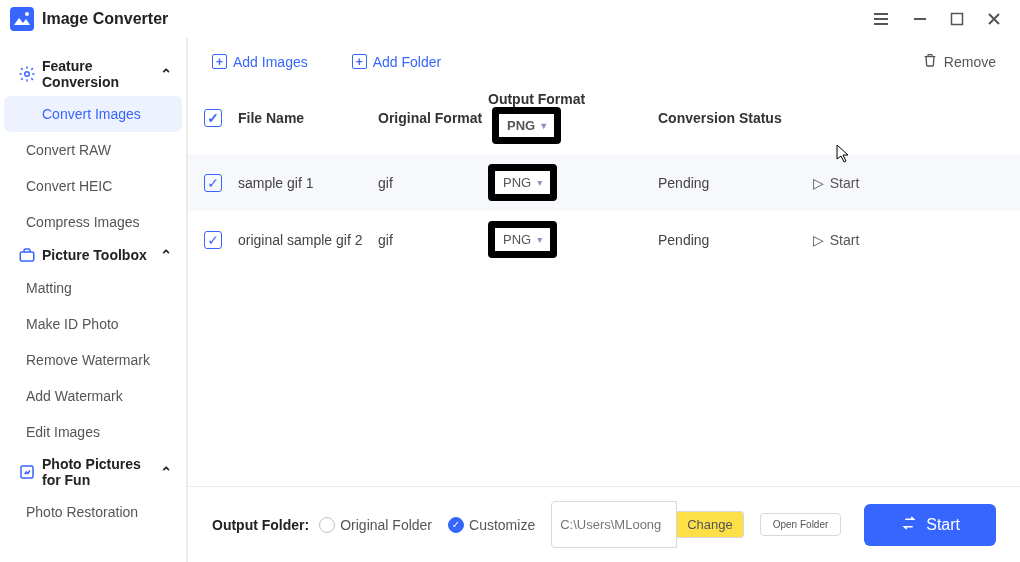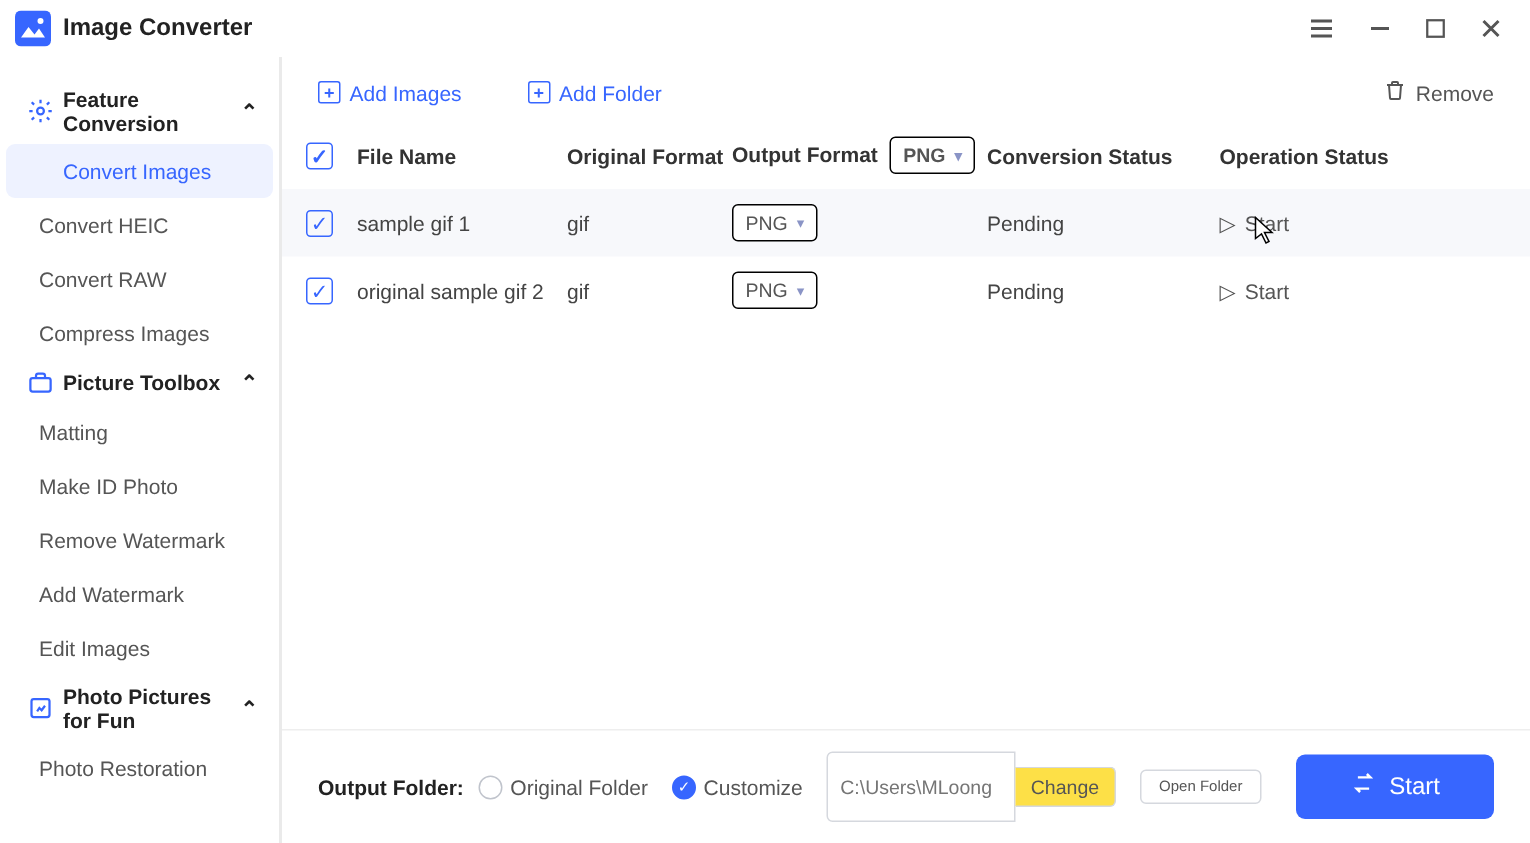--- a/index.html
+++ b/index.html
@@ -20,21 +20,21 @@
     .toolbar { display: flex; align-items: center; padding: 14px 24px 10px 24px; }
     .tool-btn { display: inline-flex; align-items: center; color: #3766ff; cursor: pointer; margin-right: 44px; }
     .tool-btn .plus-box { width: 15px; height: 15px; border: 1.5px solid #3766ff; border-radius: 2px; display: inline-flex; align-items: center; justify-content: center; margin-right: 6px; font-size: 12px; font-weight: bold; }
     .remove-btn { margin-left: auto; display: inline-flex; align-items: center; color: #555; cursor: pointer; gap: 6px; }
     .table { width: 100%; }
     .thead, .trow { display: grid; grid-template-columns: 48px 140px 110px 170px 155px 150px; align-items: center; padding: 10px 2px; }
     .thead { color: #333; font-weight: 600; }
     .trow { color: #444; }
     .trow.alt { background: #f7f8fb; }
     .checkbox { width: 18px; height: 18px; border: 1.5px solid #3766ff; border-radius: 3px; display: inline-flex; align-items: center; justify-content: center; color: #3766ff; margin-left: 14px; cursor: pointer; }
-    .dropdown { border: 1px solid #000000; border-radius: 4px; padding: 4px 8px; display: inline-flex; align-items: center; gap: 6px; font-size: 13px; color: #555; cursor: pointer; background:#fff; }
+    .dropdown { border: 7px solid #000000; border-radius: 4px; padding: 4px 8px; display: inline-flex; align-items: center; gap: 6px; font-size: 13px; color: #555; cursor: pointer; background:#fff; }
     .dropdown .dd-chev { color: #8a94c6; font-size: 10px; }
     .start-btn { display: inline-flex; align-items: center; gap: 6px; color: #555; cursor: pointer; }
     .footer { margin-top: auto; border-top: 1px solid #eee; padding: 14px 24px; display: flex; align-items: center; }
     .footer-label { font-weight: 700; color: #222; margin-right: 10px; }
     .radio { width: 16px; height: 16px; border: 1.5px solid #c0c4cc; border-radius: 50%; display: inline-flex; align-items: center; justify-content: center; margin-right: 5px; }
     .radio.checked { border-color: #3766ff; background: #3766ff; }
     .radio.checked::after { content:"✓"; color:#fff; font-size:10px; }
     .radio-wrap { display: inline-flex; align-items: center; margin-right: 16px; cursor: pointer; color: #555; }
     .path-input { border: 1px solid #d5d8de; padding: 15px 8px; width: 126px; color: #000000; font-size: 13px; border-radius: 4px 0 0 4px; }
     .chg-btn { border: 1px solid #d5d8de; border-left: none; padding: 5px 10px; font-size: 13px; border-radius: 0 4px 4px 0; cursor: pointer; color: #555; background:#fde047; }
@@ -85,22 +85,22 @@
       <span class="side-icon">
           <svg viewBox="0 0 24 24" fill="none" stroke="#3766ff" stroke-width="2">
             <circle cx="12" cy="12" r="3"></circle>
             <path d="M12 2v3M12 19v3M4.2 4.2l2.1 2.1M17.7 17.7l2.1 2.1M2 12h3M19 12h3M4.2 19.8l2.1-2.1M17.7 6.3l2.1-2.1"></path>
           </svg>
         </span>
       <span>Feature Conversion</span>
       <span class="chev">⌃</span>
     </div>
     <div class="side-item active"><span>Convert Images</span></div>
+    <div class="side-item"><span>Convert RAW</span></div>
     <div class="side-item"><span>Convert HEIC</span></div>
-    <div class="side-item"><span>Convert RAW</span></div>
     <div class="side-item"><span>Compress Images</span></div>
 
     <div class="side-head">
       <span class="side-icon">
           <svg viewBox="0 0 24 24" fill="none" stroke="#3766ff" stroke-width="2">
             <rect x="3" y="8" width="18" height="12" rx="2"></rect>
             <path d="M8 8V6a2 2 0 012-2h4a2 2 0 012 2v2"></path>
           </svg>
         </span>
       <span>Picture Toolbox</span>
@@ -149,21 +149,20 @@
         <span>File Name</span>
         <span>Original Format</span>
         <span>
           <span>Output Format</span>
           <span class="dropdown" style="margin-left:4px">
               <span>PNG</span>
               <span class="dd-chev">▾</span>
             </span>
         </span>
         <span>Conversion Status</span>
-        <span>Operation Status</span>
       </div>
 
       <div class="trow alt">
         <span class="checkbox">✓</span>
         <span>sample gif 1</span>
         <span>gif</span>
         <span><span class="dropdown">
               <span>PNG</span>
               <span class="dd-chev">▾</span>
             </span></span>

